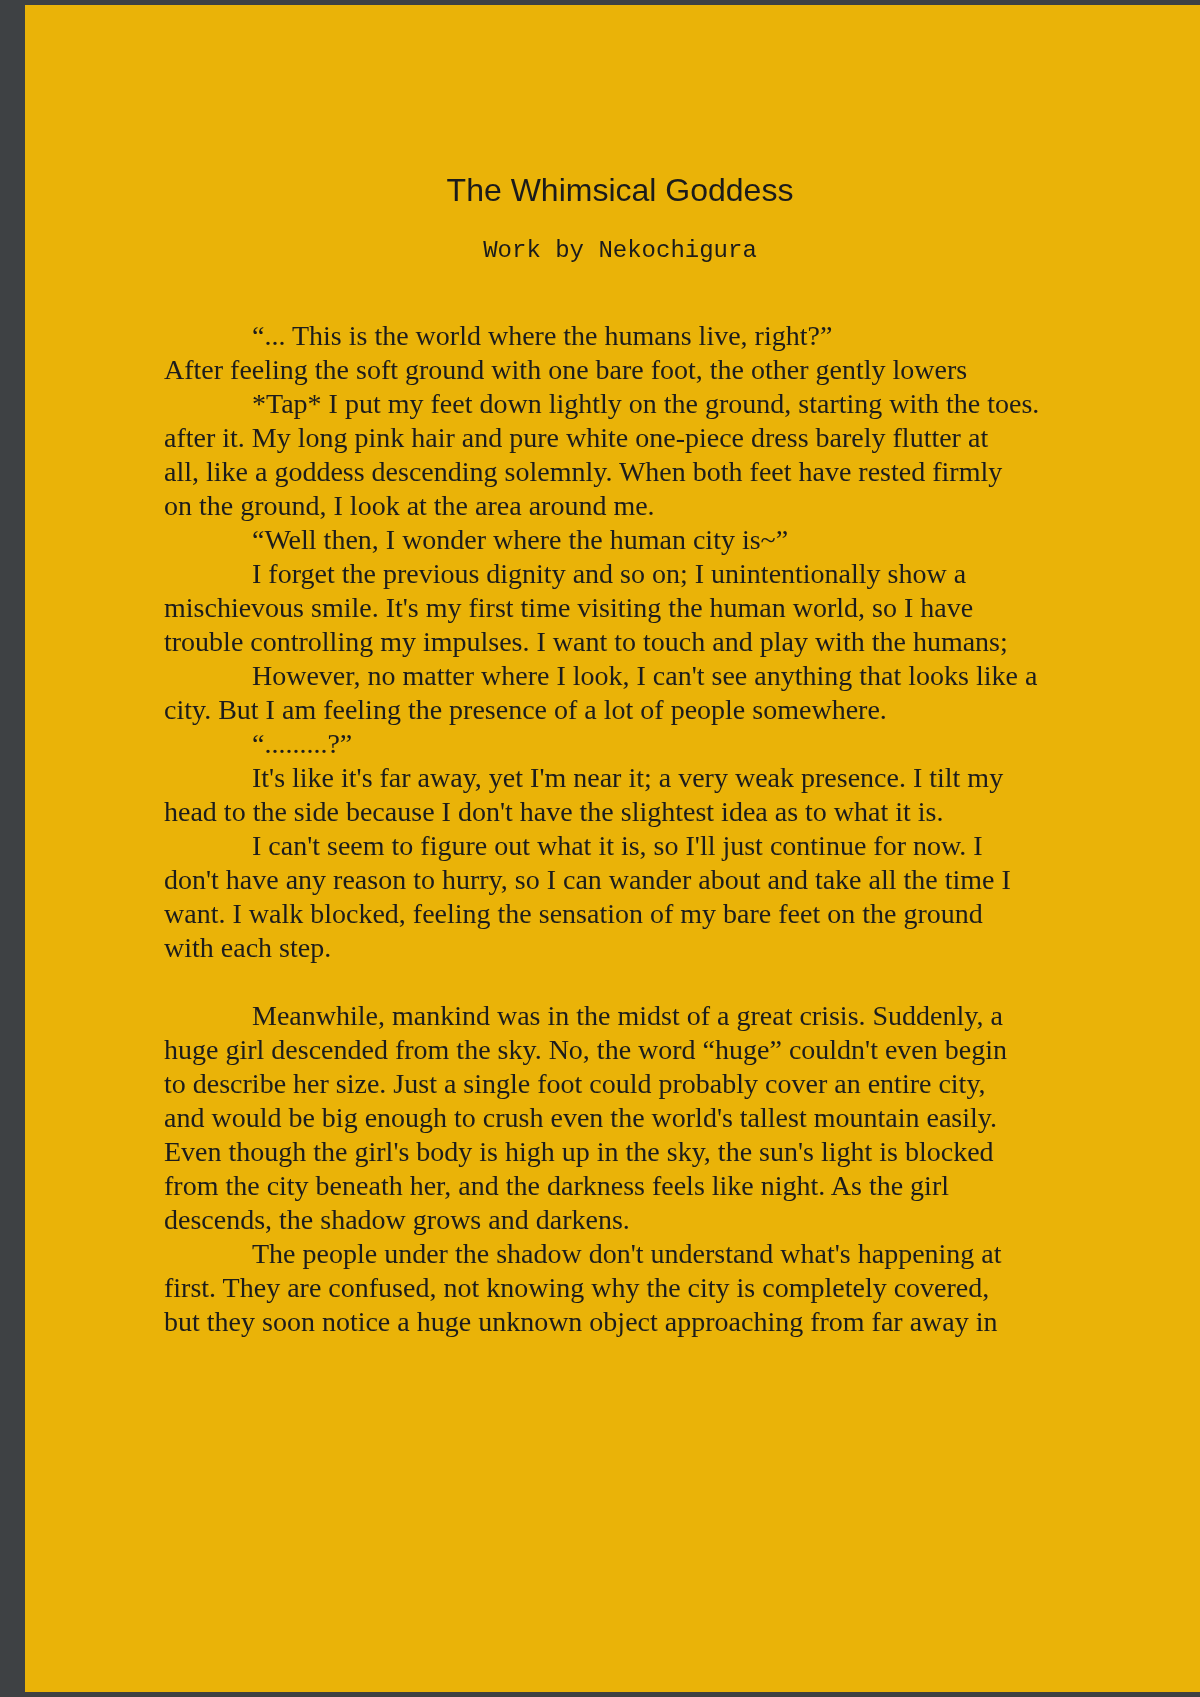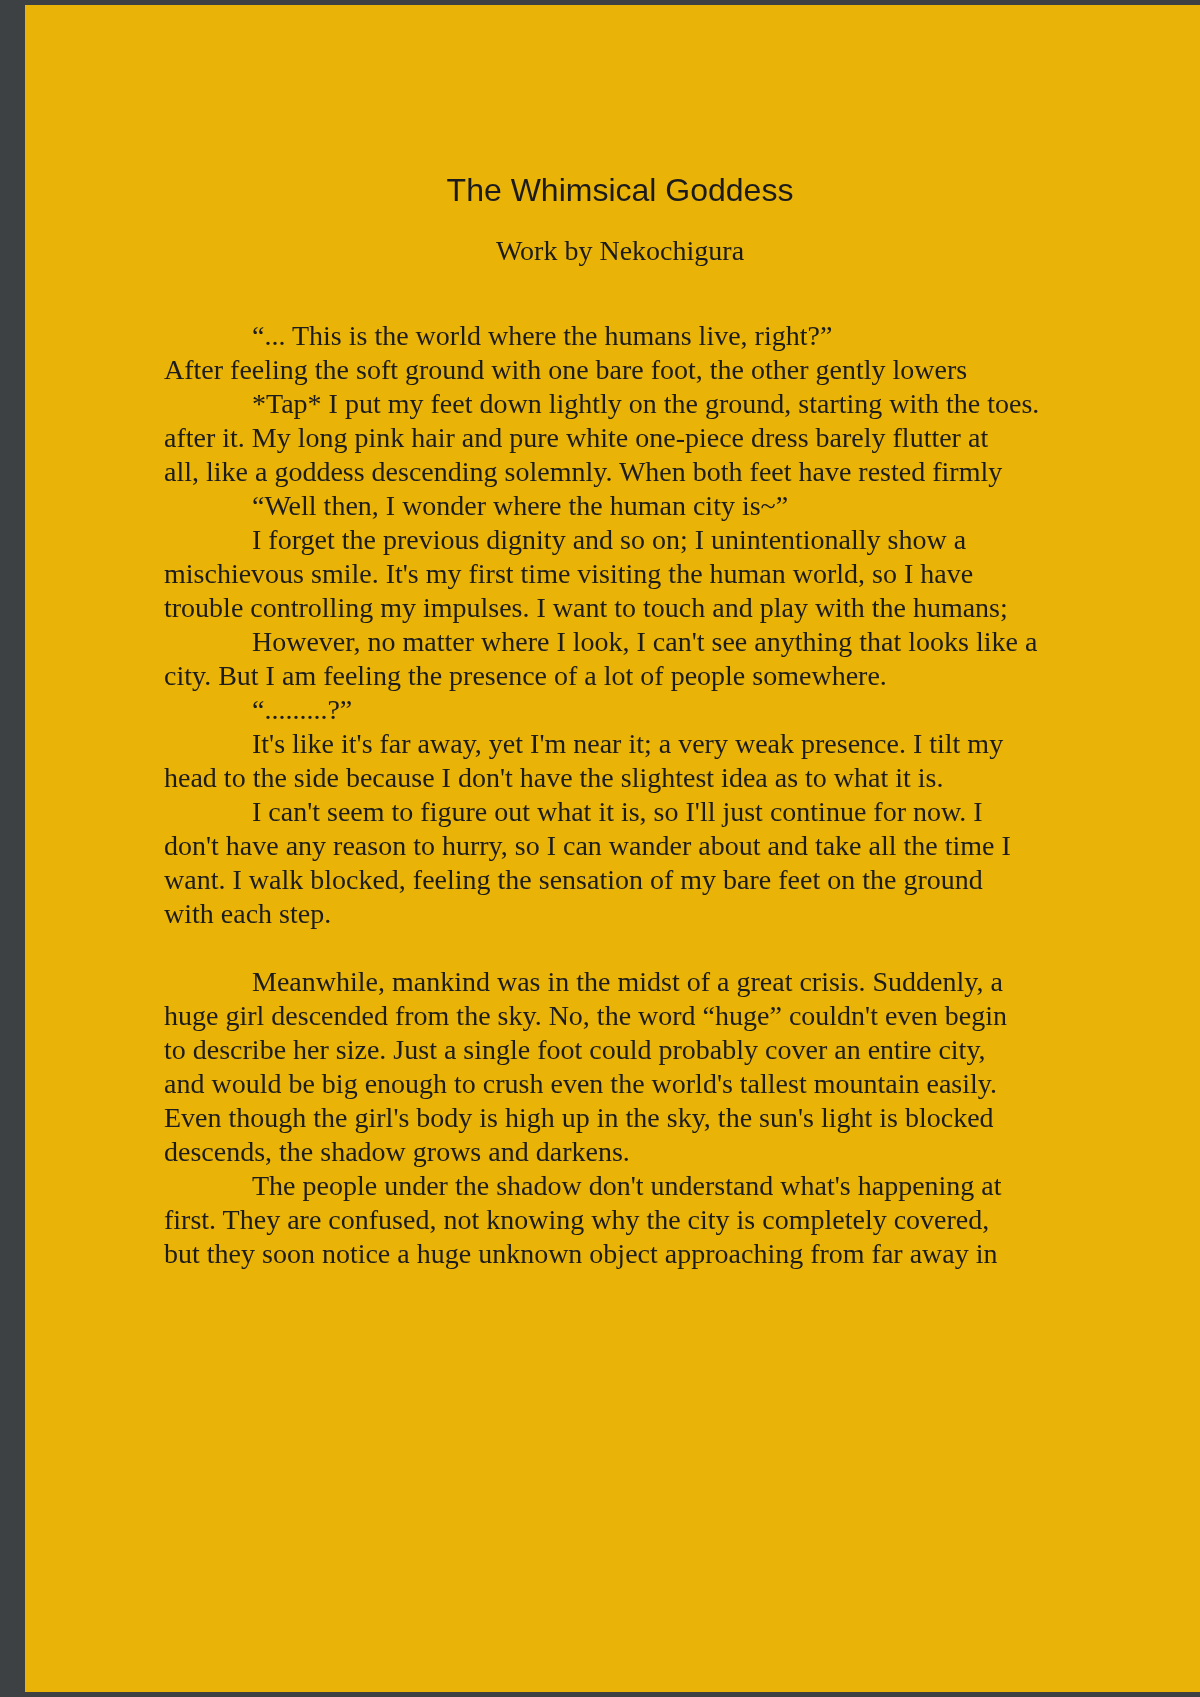--- a/index.html
+++ b/index.html
@@ -33,23 +33,23 @@
   .doc-title {
     margin: 0;
     font-family: "Liberation Sans", sans-serif;
     font-weight: 400;
     font-size: 32px;
     line-height: 38px;
     color: #1b1b1b;
   }
   .doc-byline {
     margin-top: 28px;
-    font-family: Liberation Serif, serif;
+    font-family: Liberation Mono, monospace;
     font-weight: 400;
-    font-size: 28px;
+    font-size: 24px;
     line-height: 28px;
     color: #1b1b1b;
   }
   .story {
     margin-top: 54px;
     width: 912px;
     font-family: "Liberation Serif", serif;
     font-size: 28px;
     color: #1c1c1c;
   }
@@ -72,20 +72,21 @@
     </div>
     <div class="story" id="story">
         <div class="para">
           <div class="line indent">“... This is the world where the humans live, right?”</div>
         </div>
         <div class="para">
           <div class="line">After feeling the soft ground with one bare foot, the other gently lowers</div>
           <div class="line indent">*Tap* I put my feet down lightly on the ground, starting with the toes.</div>
           <div class="line">after it. My long pink hair and pure white one-piece dress barely flutter at</div>
           <div class="line">all, like a goddess descending solemnly. When both feet have rested firmly</div>
+          <div class="line">on the ground, I look at the area around me.</div>
         </div>
         <div class="para">
           <div class="line indent">“Well then, I wonder where the human city is~”</div>
         </div>
         <div class="para">
           <div class="line indent">I forget the previous dignity and so on; I unintentionally show a</div>
           <div class="line">mischievous smile. It's my first time visiting the human world, so I have</div>
           <div class="line">trouble controlling my impulses. I want to touch and play with the humans;</div>
         </div>
         <div class="para">
@@ -104,20 +105,21 @@
           <div class="line">don't have any reason to hurry, so I can wander about and take all the time I</div>
           <div class="line">want. I walk blocked, feeling the sensation of my bare feet on the ground</div>
           <div class="line">with each step.</div>
         </div>
         <div class="para gap">
           <div class="line indent">Meanwhile, mankind was in the midst of a great crisis. Suddenly, a</div>
           <div class="line">huge girl descended from the sky. No, the word “huge” couldn't even begin</div>
           <div class="line">to describe her size. Just a single foot could probably cover an entire city,</div>
           <div class="line">and would be big enough to crush even the world's tallest mountain easily.</div>
           <div class="line">Even though the girl's body is high up in the sky, the sun's light is blocked</div>
+          <div class="line">from the city beneath her, and the darkness feels like night. As the girl</div>
           <div class="line">descends, the shadow grows and darkens.</div>
         </div>
         <div class="para">
           <div class="line indent">The people under the shadow don't understand what's happening at</div>
           <div class="line">first. They are confused, not knowing why the city is completely covered,</div>
           <div class="line">but they soon notice a huge unknown object approaching from far away in</div>
         </div>
       </div>
   </div>
 </div>

